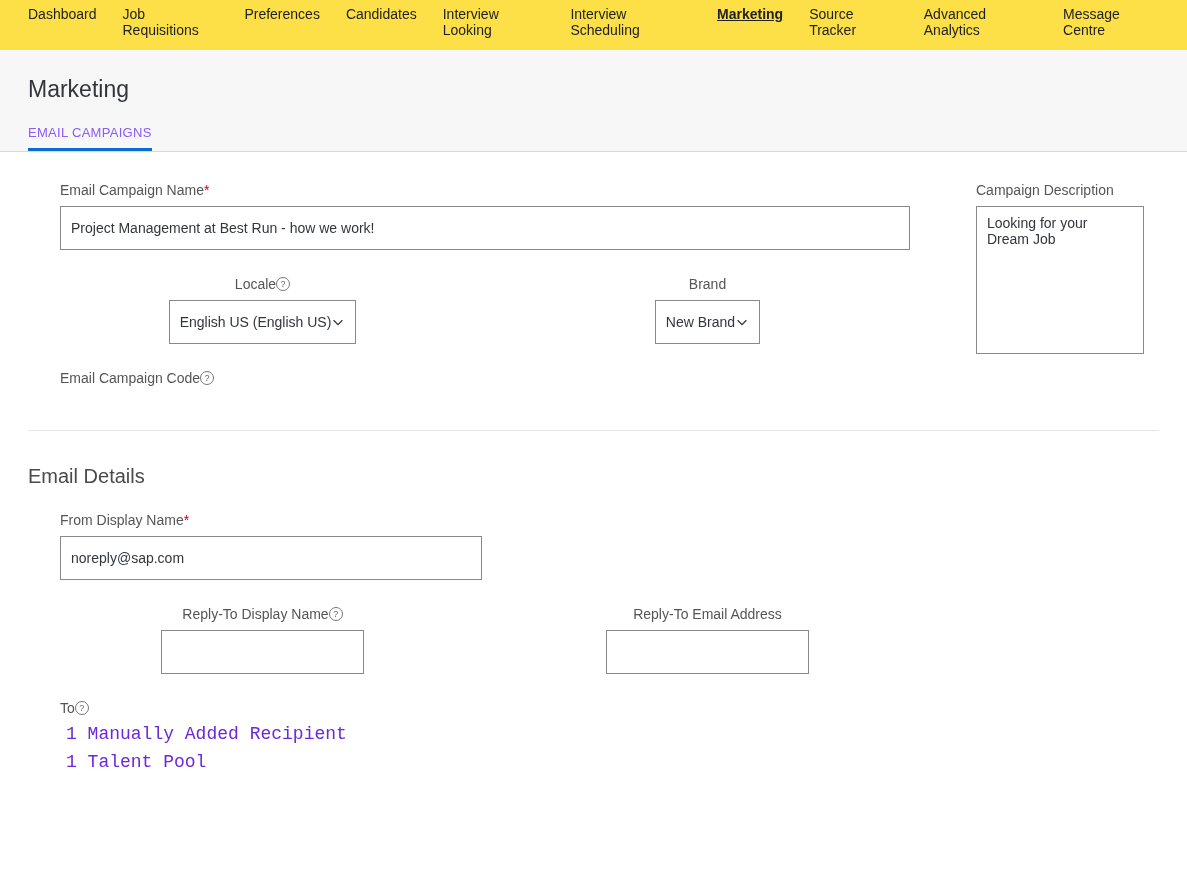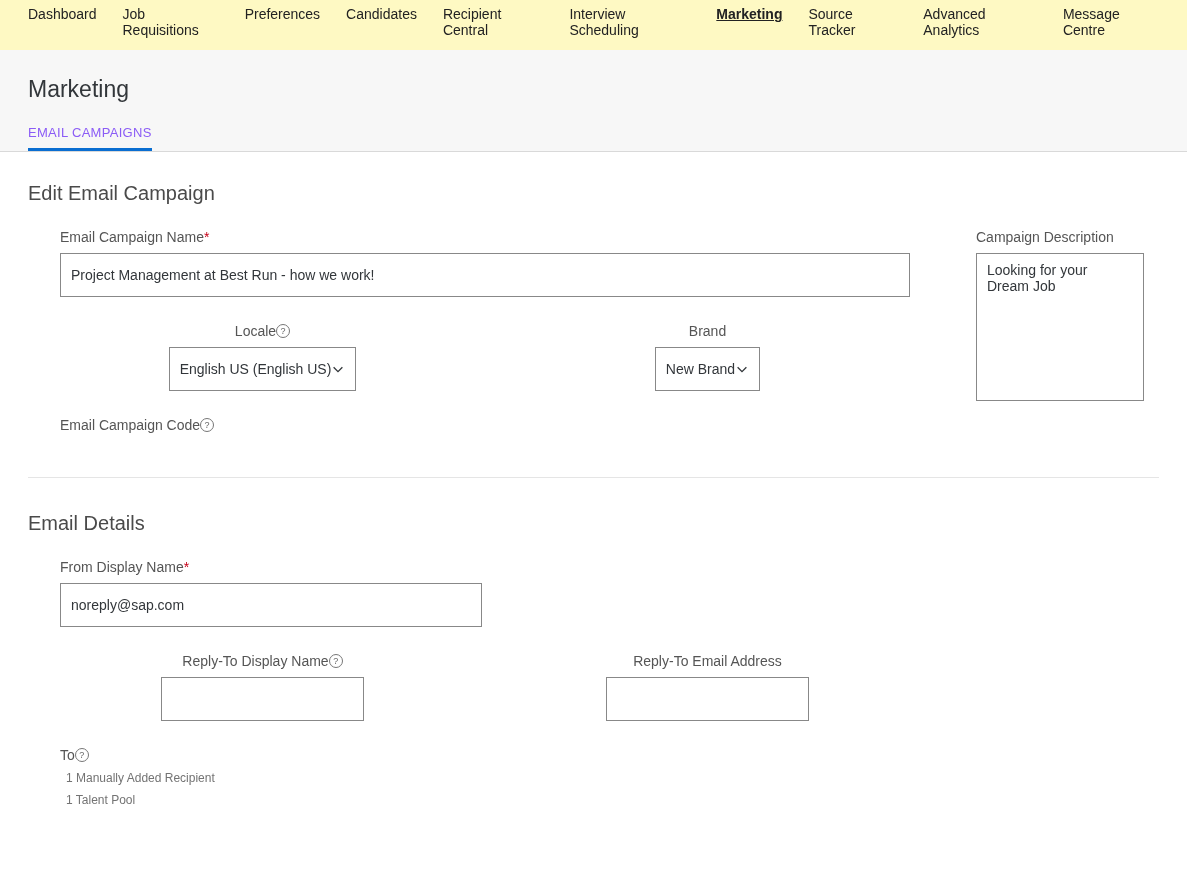--- a/index.html
+++ b/index.html
@@ -7,21 +7,21 @@
     margin: 0;
     font-family: Arial, Helvetica, sans-serif;
     font-size: 14px;
     color: #32363a;
     background: #fff;
   }
   .top-nav {
     display: flex;
     gap: 26px;
     padding: 6px 28px 12px 28px;
-    background: #fef9c3;
+    background: #fde047;
   }
   .top-nav-item {
     font-size: 14px;
     color: #222;
     cursor: pointer;
   }
   .top-nav-item.active {
     font-weight: bold;
     text-decoration: underline;
   }
@@ -130,52 +130,52 @@
   }
   hr.sep {
     border: none;
     border-top: 1px solid #e5e5e5;
     margin: 10px 0 34px 0;
   }
   .link-list {
     padding-left: 6px;
   }
   .link-item {
-    color: #737373;
-    font-size: 12px;
+    color: #6d28d9;
+    font-size: 18px;
     cursor: pointer;
     margin-bottom: 8px;
+    font-family: Liberation Mono, monospace;
   }
 </style>
 </head>
 <body>
 
 <nav class="top-nav" id="top-nav">
     <div class="top-nav-item">Dashboard</div>
     <div class="top-nav-item">Job Requisitions</div>
     <div class="top-nav-item">Preferences</div>
     <div class="top-nav-item">Candidates</div>
-    <div class="top-nav-item">Recipient Central</div>
+    <div class="top-nav-item">Interview Looking</div>
     <div class="top-nav-item">Interview Scheduling</div>
     <div class="top-nav-item active">Marketing</div>
     <div class="top-nav-item">Source Tracker</div>
     <div class="top-nav-item">Advanced Analytics</div>
     <div class="top-nav-item">Message Centre</div>
   </nav>
 
 <div class="header-zone">
   <div class="page-title">Marketing</div>
   <div class="sub-tabs">
     <div class="sub-tab">Email Campaigns</div>
   </div>
 </div>
 
 <div class="content">
 
-  <div class="section-title">Edit Email Campaign</div>
 
   <div class="form-area">
     <div class="left-col">
 
       <div class="row">
         <div class="field full">
           <div class="label">
             <span>Email Campaign Name</span>
               <span class="req">*</span>
           </div>

